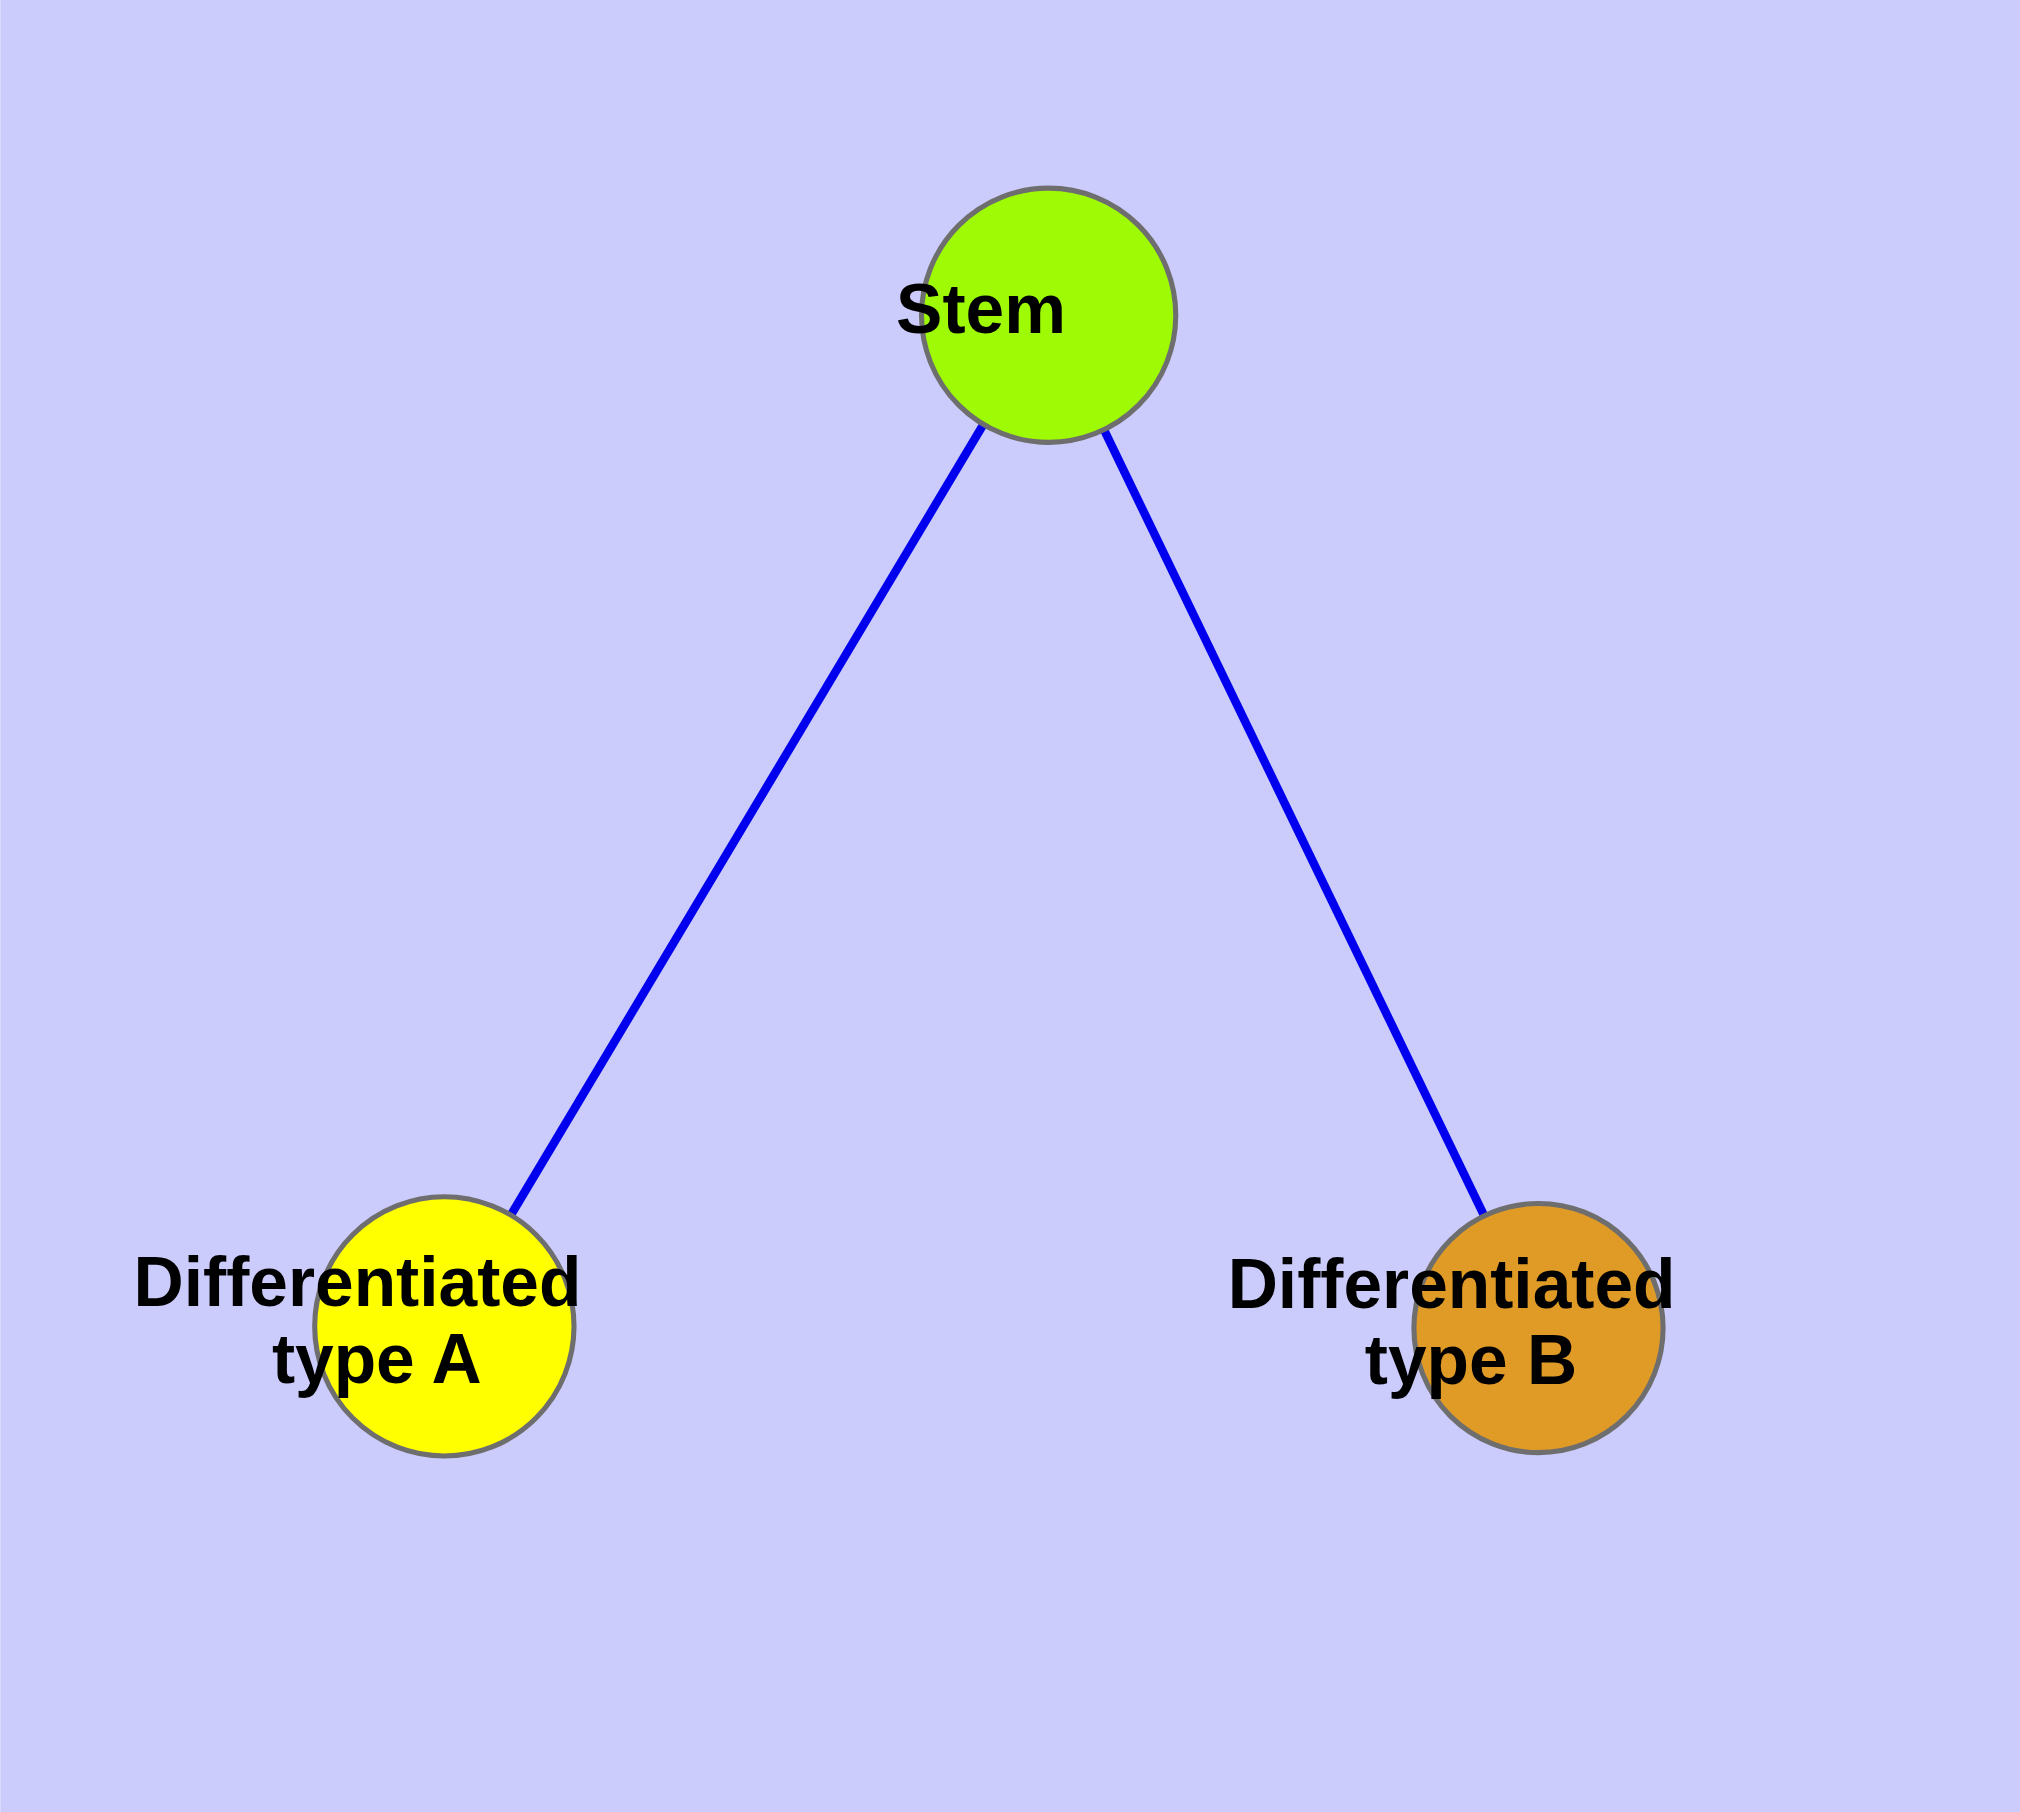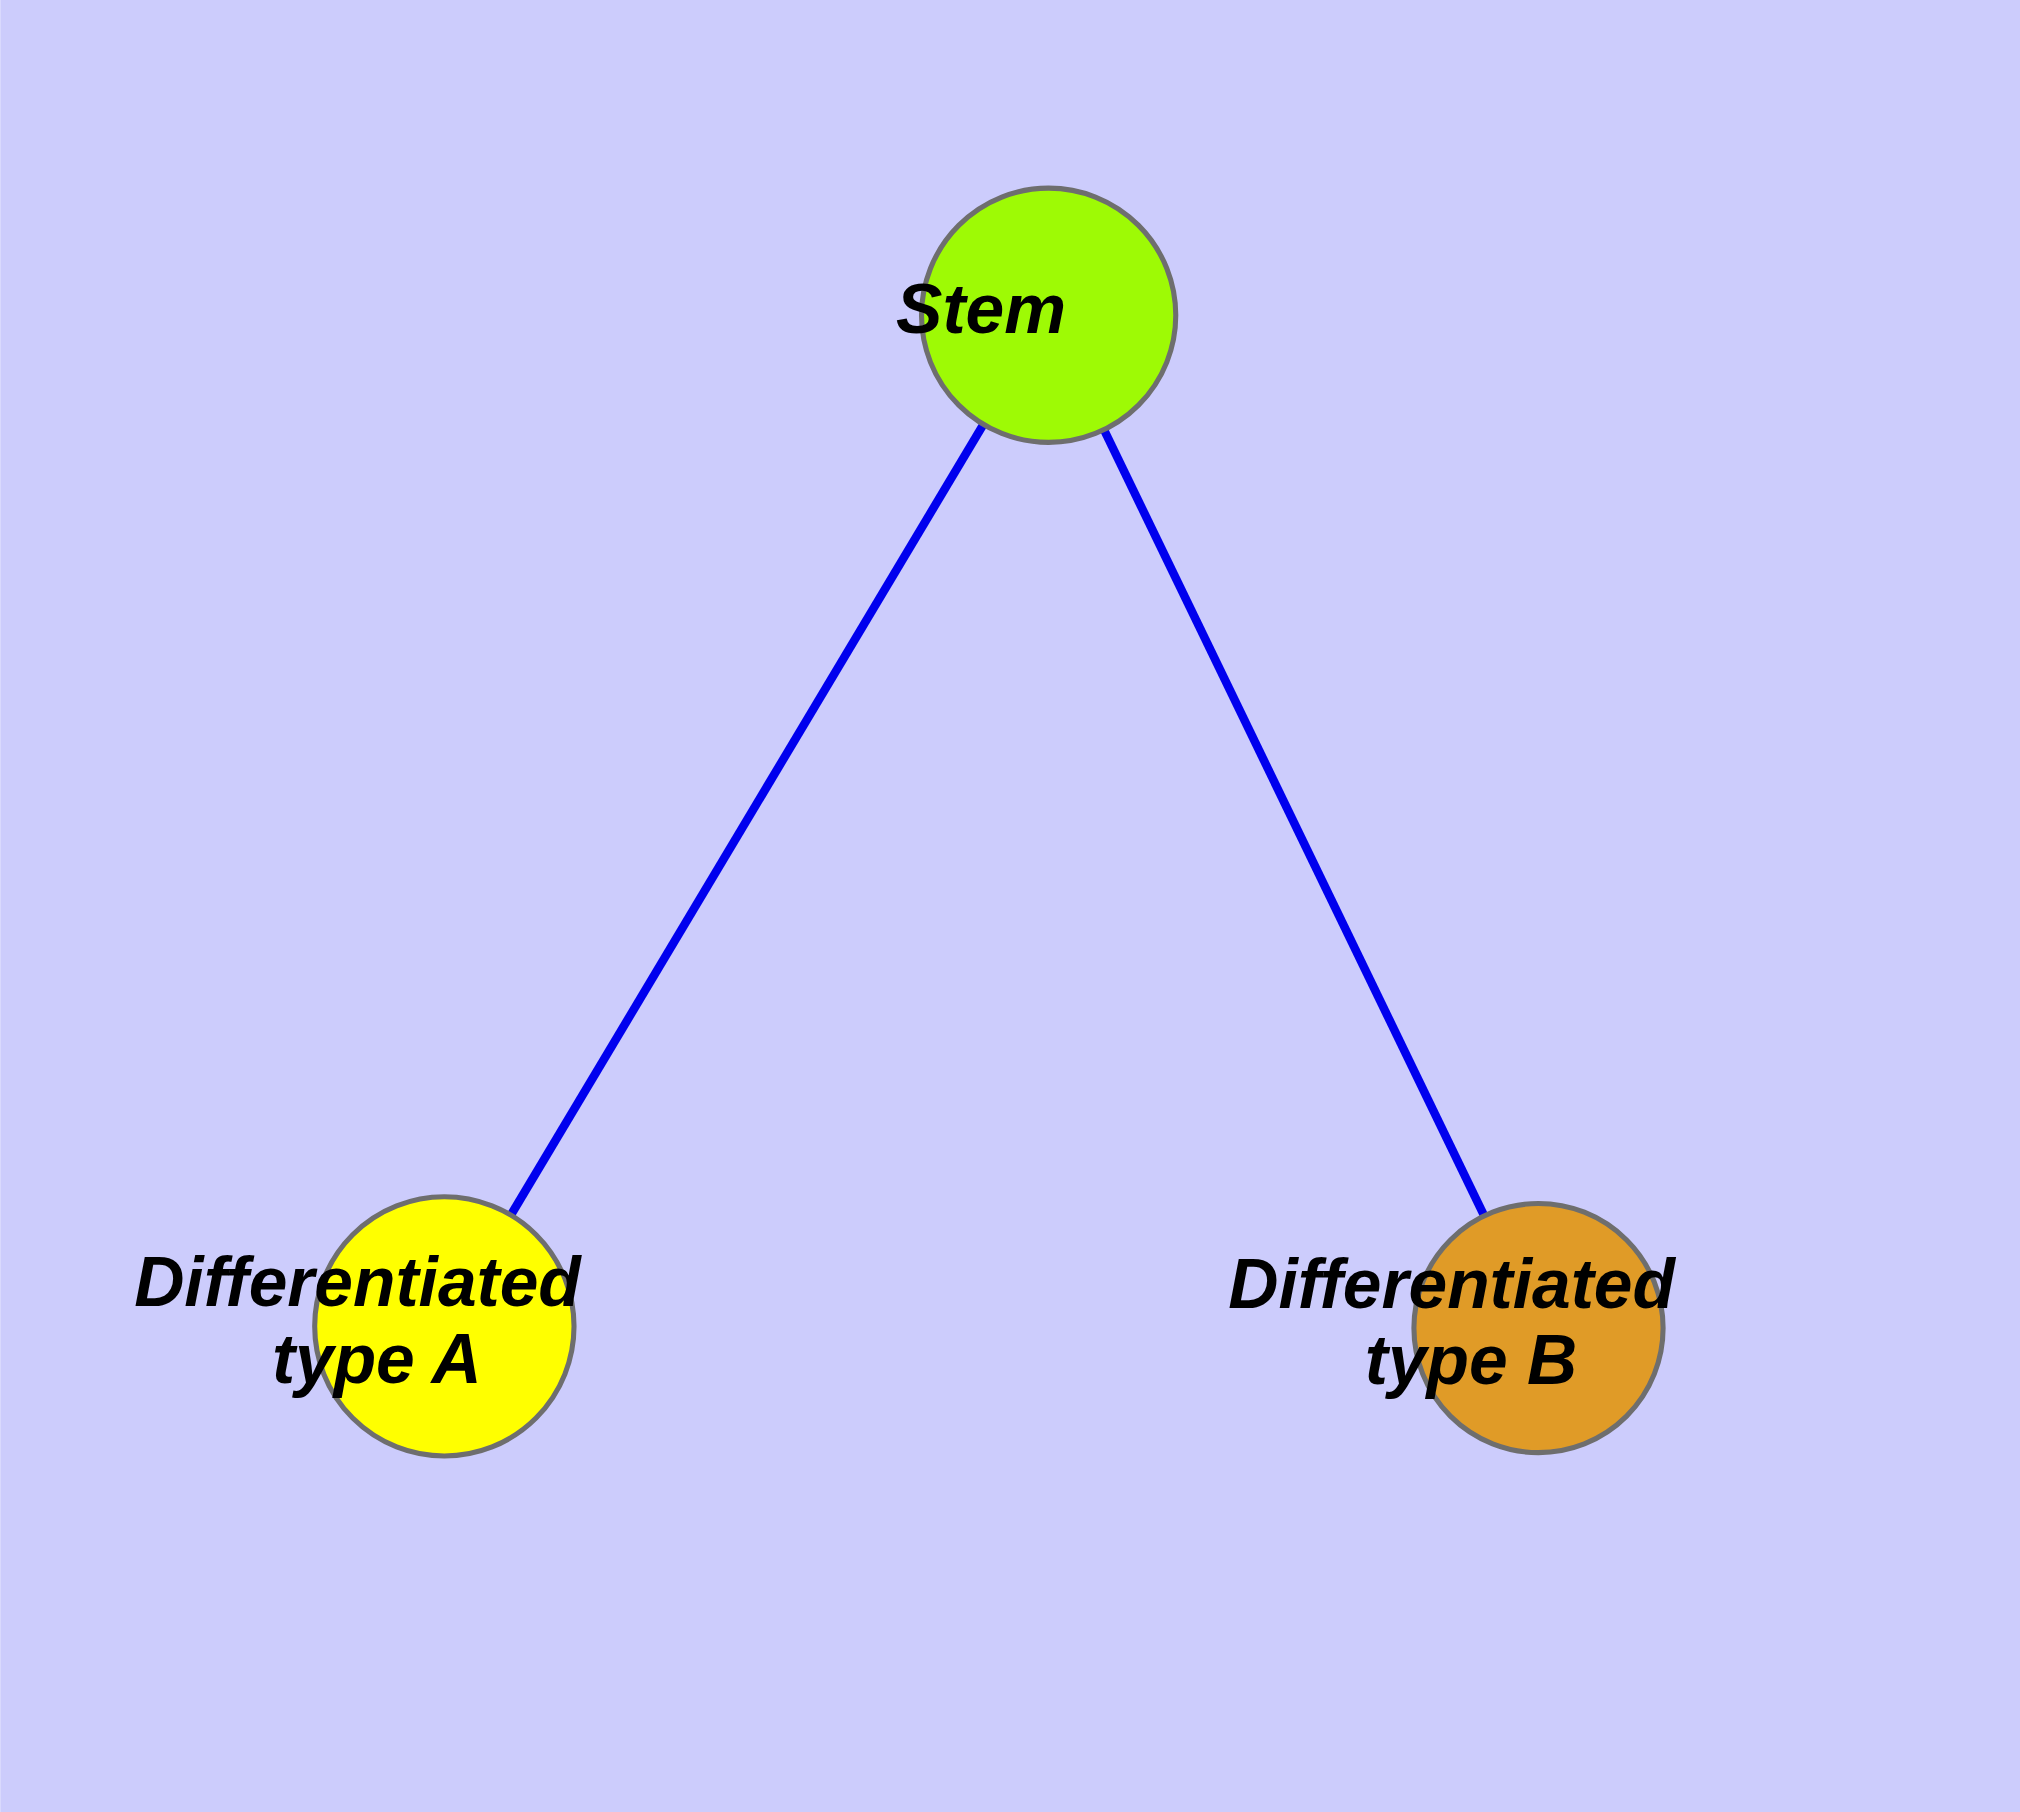--- a/index.html
+++ b/index.html
@@ -7,21 +7,20 @@
     margin: 0;
     padding: 0;
     background: #ffffff;
   }
   #canvas {
     position: relative;
     width: 2021px;
     height: 1812px;
     overflow: hidden;
     font-family: "Liberation Sans", "DejaVu Sans", sans-serif;
-    font-style: italic;
   }
   #graph-svg {
     position: absolute;
     left: 0;
     top: 0;
     width: 2021px;
     height: 1812px;
     display: block;
   }
   .node-label {

